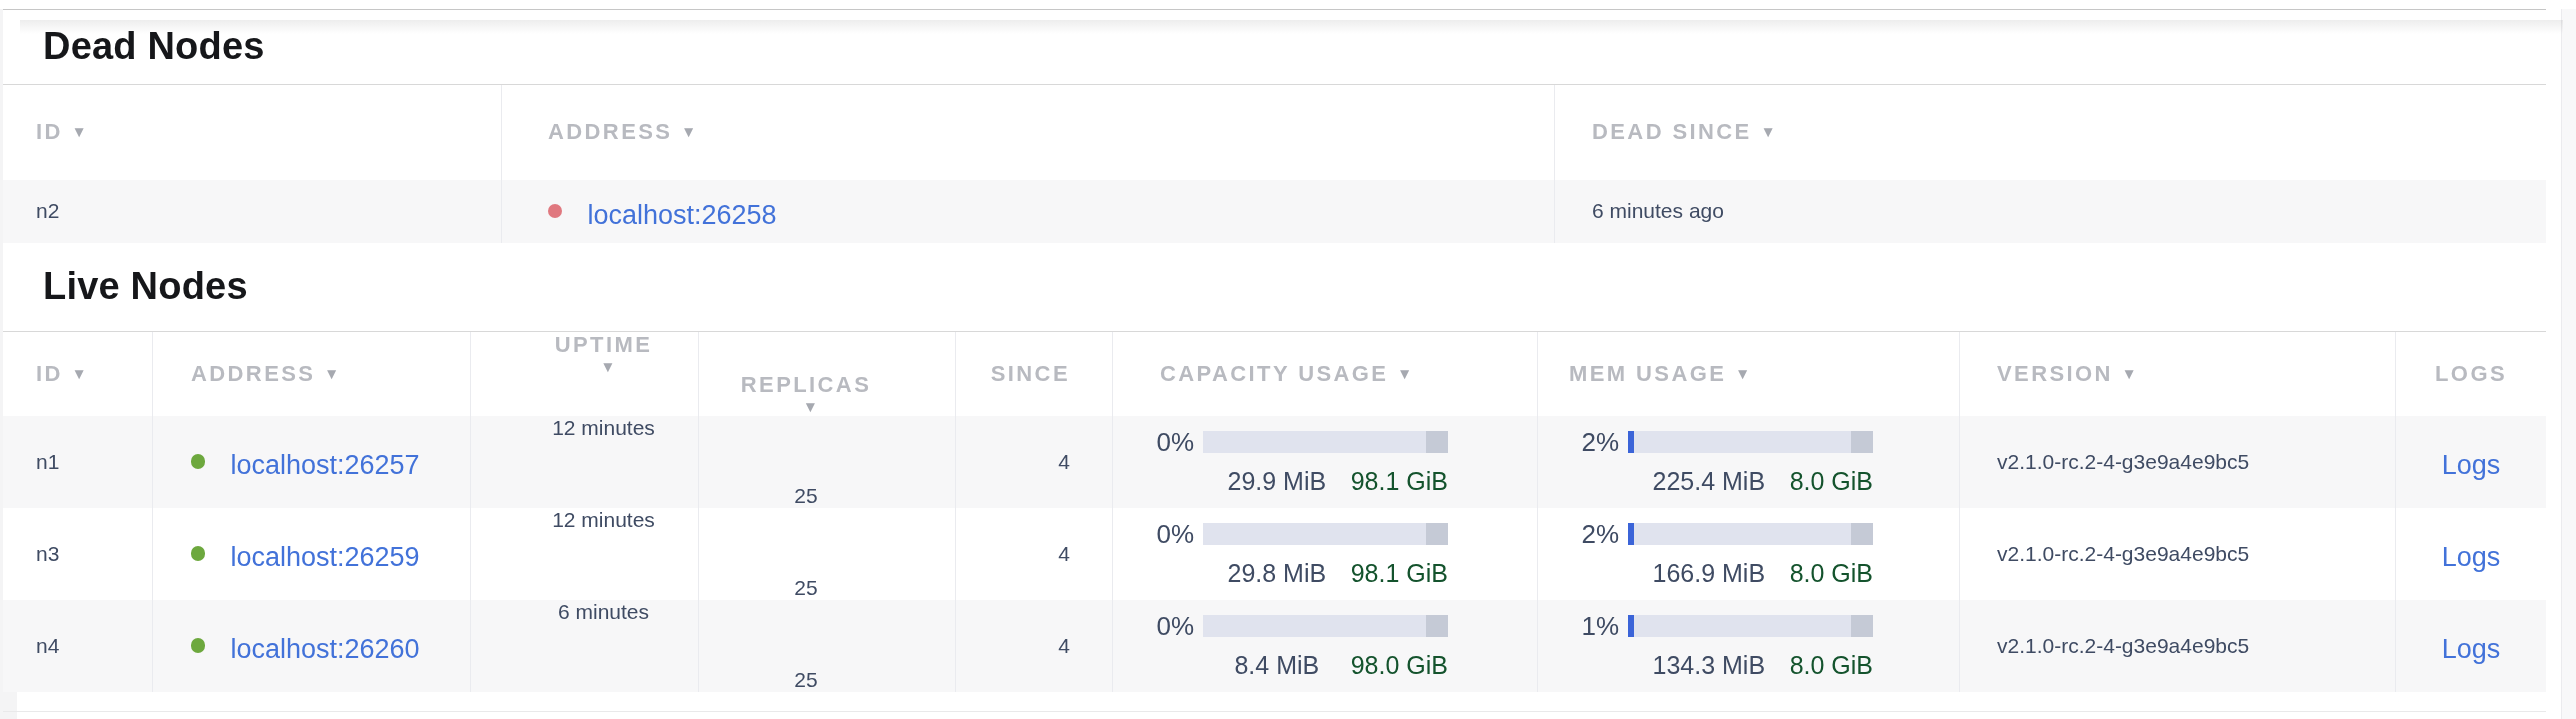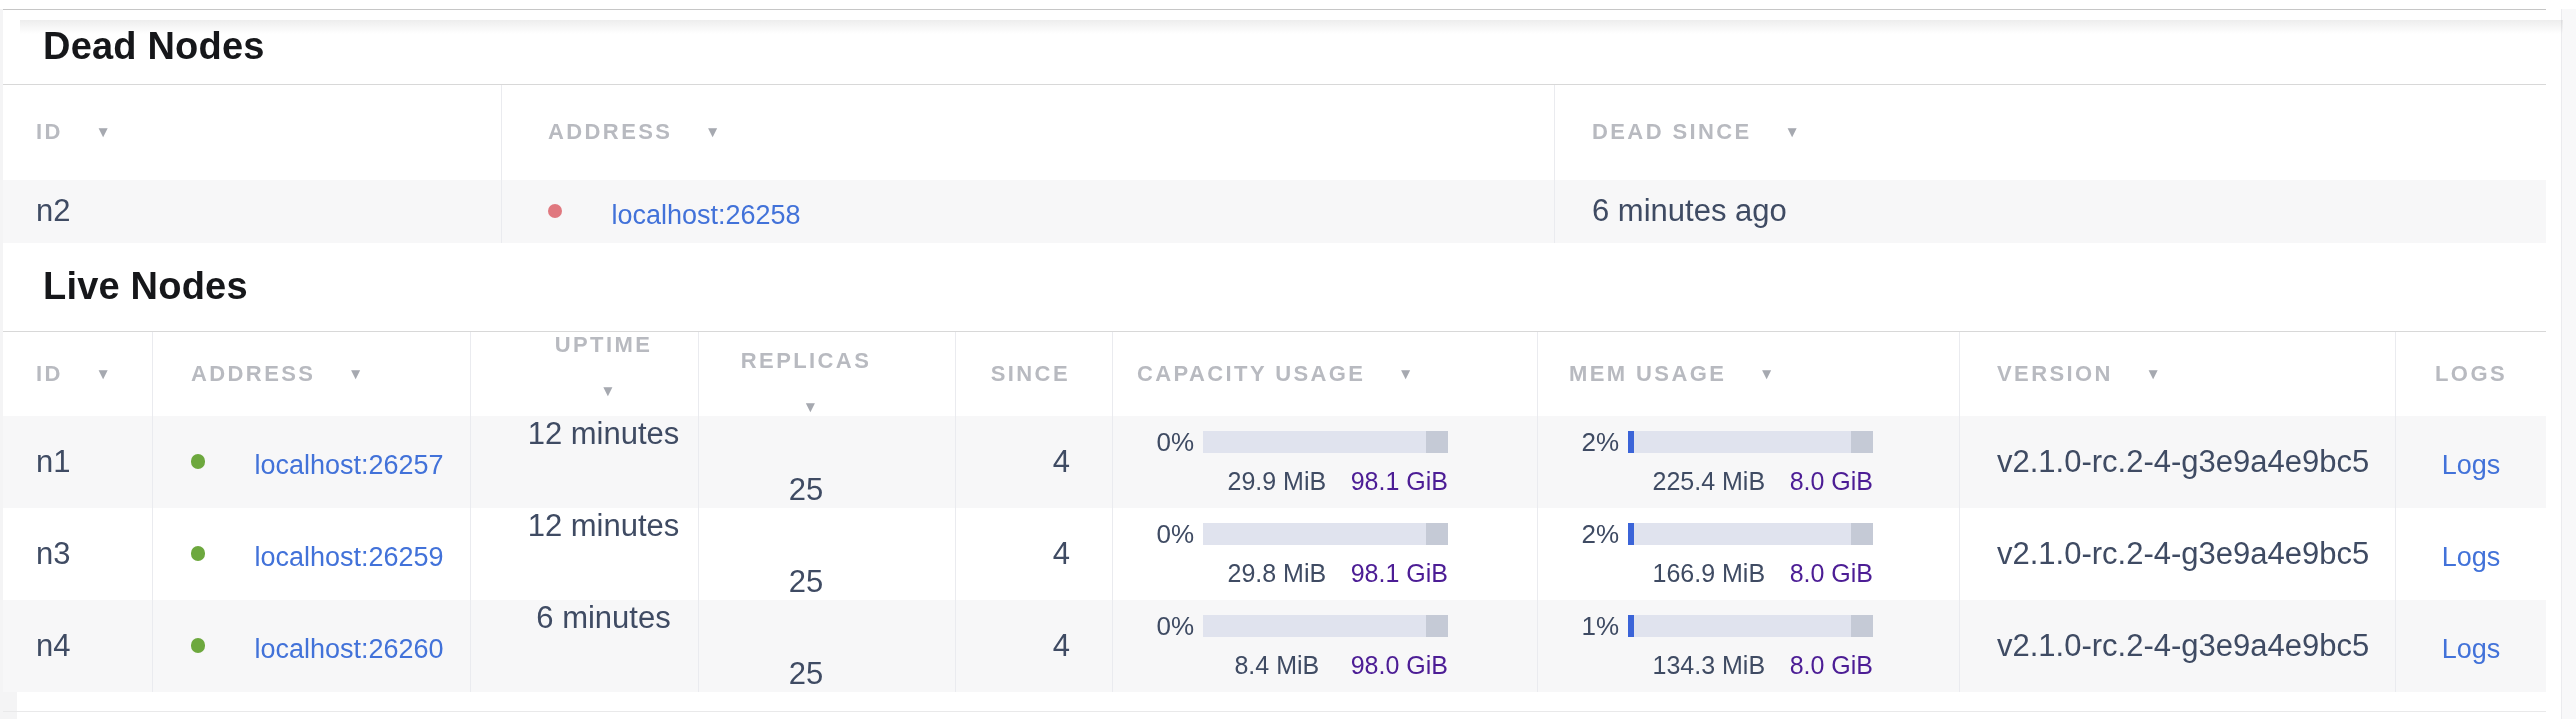--- a/index.html
+++ b/index.html
@@ -19,30 +19,30 @@
 
   
   .section-head { height:75px; display:flex; align-items:center; padding-left:40px;
                   border-bottom:1.9px solid #d8d8d8; background:#fff; }
   .section-head.tall { height:89px; }
   .section-title { font-size:38px; font-weight:700; color:#16171a; letter-spacing:0.2px; }
 
   
   .trow, .thead { display:flex; width:100%; background:#fff; }
   .thead { align-items:center; }
-  .cell { display:flex; align-items:center; height:100%; overflow:hidden;gap:24px; }
+  .cell { display:flex; align-items:center; height:100%; overflow:hidden; }
   .cell + .cell { border-left:1.9px solid #eaebef; }
 
   .th { font-size:22px; font-weight:700; letter-spacing:2.4px; color:#b8bac0; }
   .arrow { font-size:15.4px; color:#a6a9b0; margin-left:8.7px; }
 
   .row-gray  { background:#f7f7f8; }
   .row-white { background:#ffffff; }
 
-  .slate { color:#3f4b63; font-size:31px; }
+  .slate { color:#3f4b63; font-size:21px; }
 
   a.node-link, a.logs-link { color:#4272d9; text-decoration:none; font-size:27px;margin-top:8px; }
 
   .dot { width:14.4px; height:14.4px; border-radius:50%; margin-right:25px; flex:0 0 auto; }
   .dot-green { background:#6da83e; }
   .dot-red   { background:#e0787f; }
 
   
   .dead .thead { height:95px; }
   .dead .trow  { height:63px; }
@@ -65,21 +65,21 @@
 
   
   .usage { display:flex; flex-direction:column; padding-left:27px; }
   .usage-top { display:flex; align-items:center; }
   .usage-pct { width:54px; text-align:right; margin-right:8.7px; font-size:26px; color:#3f4b63; }
   .usage-bar { position:relative; width:245px; height:22px; background:#e0e3ee; }
   .usage-fill  { position:absolute; left:0; top:0; height:100%; background:#3b64d8; }
   .usage-other { position:absolute; right:0; top:0; height:100%; width:22px; background:#c5cad6; }
   .usage-bottom { display:flex; align-items:baseline; width:245px; margin-left:63px; margin-top:9.6px; }
   .usage-used { flex:1; text-align:center; font-size:25px; color:#3f4b63; }
-  .usage-total { text-align:right; font-size:25px; color:#4c1d95; }
+  .usage-total { text-align:right; font-size:25px; color:#14532d; }
 
   .table-endline { margin-top:19px; border-top:1.9px solid #e9e9ea; width:2543px; }
 </style>
 </head>
 <body>
 
 <div id="stage">
   <div class="gutter-left"></div>
   <div class="strip-right"></div>
 
@@ -138,21 +138,21 @@
           <span class="th">UPTIME</span>
           <span class="arrow">▼</span>
         </div>
         <div class="cell c3">
           <span class="th">REPLICAS</span>
           <span class="arrow">▼</span>
         </div>
         <div class="cell c4">
           <span class="th">SINCE</span>
         </div>
-        <div class="cell c5" style="padding-left:24px;text-align:right;">
+        <div class="cell c5" style="padding-left:47px;text-align:right;">
           <span class="th">CAPACITY USAGE</span>
           <span class="arrow">▼</span>
         </div>
         <div class="cell c6" style="padding-left:31px;">
           <span class="th">MEM USAGE</span>
           <span class="arrow">▼</span>
         </div>
         <div class="cell c7">
           <span class="th">VERSION</span>
           <span class="arrow">▼</span>

